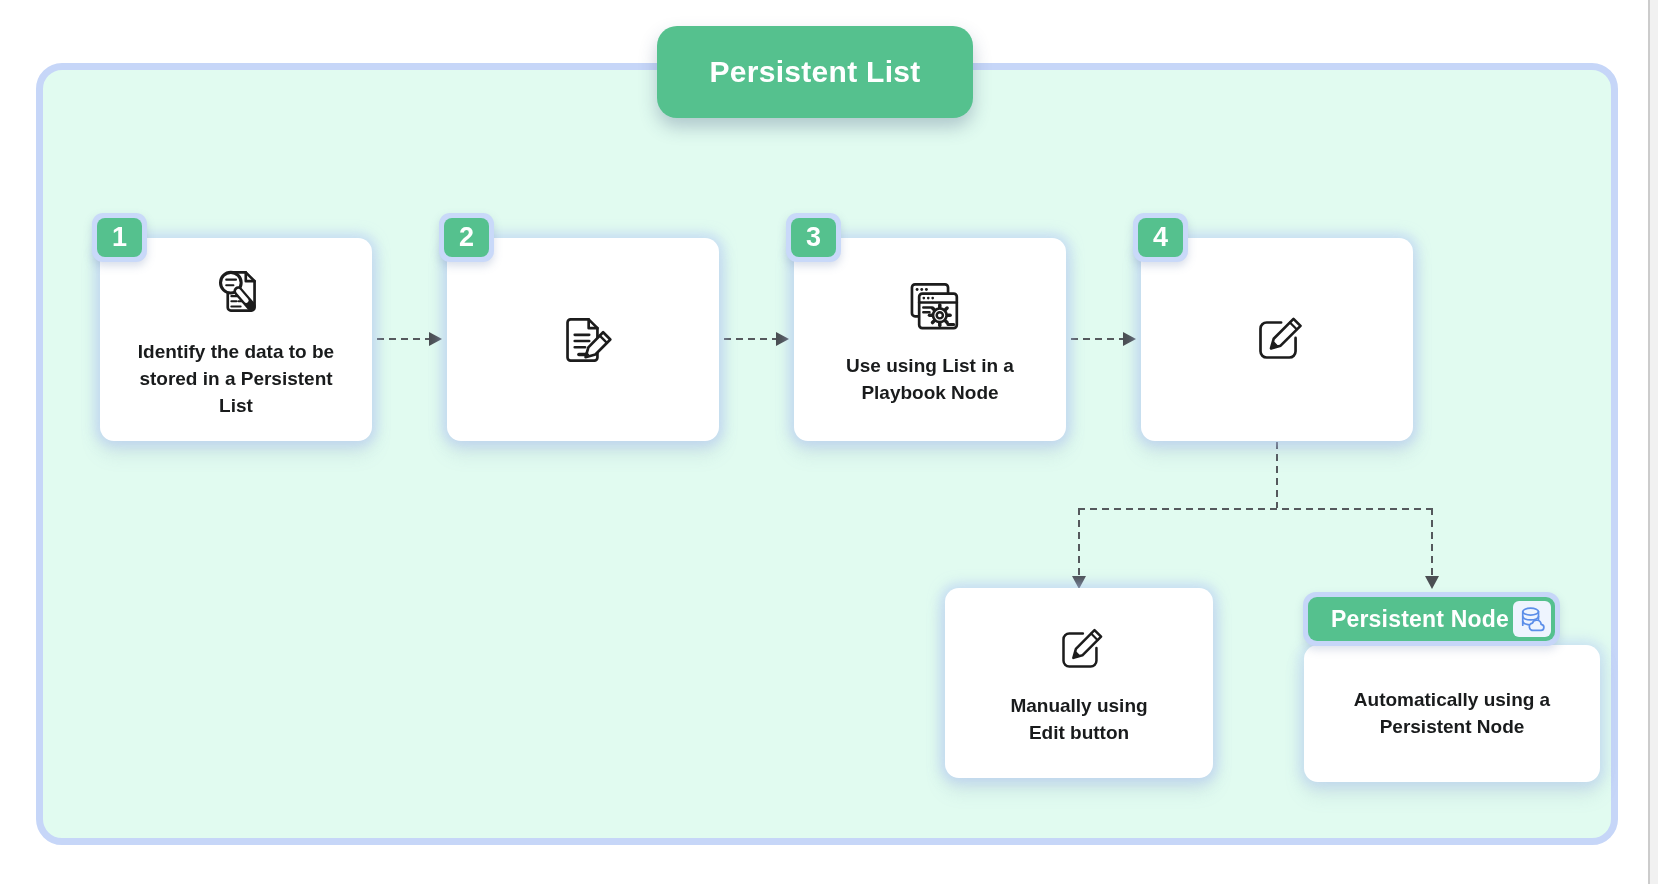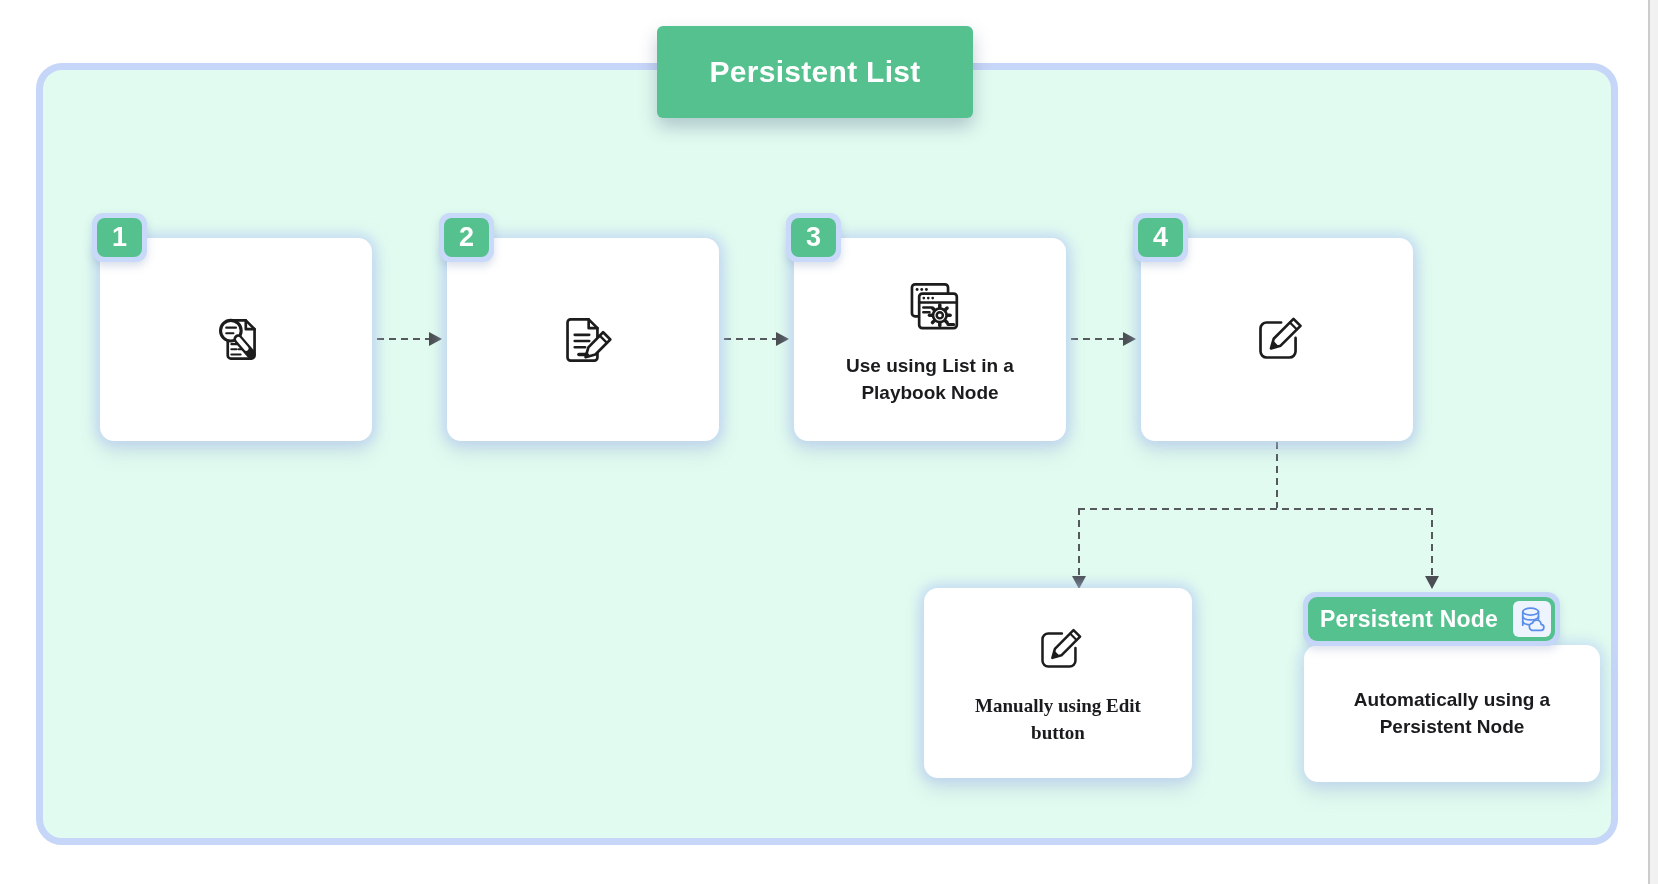--- a/index.html
+++ b/index.html
@@ -11,21 +11,21 @@
     position:absolute;left:36px;top:63px;width:1582px;height:782px;
     box-sizing:border-box;border:7px solid #c6d6f8;border-radius:26px;
     background:#e1fbf0;
   }
   .edge-rule{position:absolute;left:1648px;top:0;width:2px;height:884px;background:#cccccc;}
   .edge-gutter{position:absolute;left:1650px;top:0;width:8px;height:884px;background:#f1f1f1;}
 
   
   .title-badge{
     position:absolute;left:657px;top:26px;width:316px;height:92px;
-    background:#55c18e;border-radius:6px;z-index:6;
+    background:#55c18e;border-radius:20px;z-index:6;
     display:flex;align-items:center;justify-content:center;
     box-shadow:0 9px 18px rgba(45,70,110,0.28);
     color:#ffffff;font-size:30px;font-weight:700;letter-spacing:0.3px;
   }
 
   
   .card{
     position:absolute;background:#ffffff;border-radius:14px;box-sizing:border-box;
     box-shadow:0 0 12px 5px rgba(178,199,246,0.55), 0 12px 20px rgba(120,140,175,0.18);
     display:flex;flex-direction:column;align-items:center;justify-content:center;
@@ -47,33 +47,33 @@
     color:#ffffff;font-size:27px;font-weight:700;
   }
 
   
   .dash-h{position:absolute;height:2px;background-image:repeating-linear-gradient(90deg,#55595d 0,#55595d 7px,transparent 7px,transparent 12px);}
   .dash-v{position:absolute;width:2px;background-image:repeating-linear-gradient(180deg,#55595d 0,#55595d 7px,transparent 7px,transparent 12px);}
   .ah-right{position:absolute;width:0;height:0;border-top:7px solid transparent;border-bottom:7px solid transparent;border-left:13px solid #4b4f53;}
   .ah-down{position:absolute;width:0;height:0;border-left:7px solid transparent;border-right:7px solid transparent;border-top:13px solid #4b4f53;}
 
   
-  .manual-card{left:924px;top:588px;width:268px;height:190px;gap:12px;padding:10px 16px;font-family:Liberation Serif, serif;}
+  .manual-card{left:945px;top:588px;width:268px;height:190px;gap:12px;padding:10px 16px;}
   .manual-card .branch-label{max-width:170px;}
 
   .pn-badge{
     position:absolute;left:1303px;top:592px;width:257px;height:54px;box-sizing:border-box;
     background:#c6d6f8;border-radius:13px;padding:5px;z-index:7;
     box-shadow:0 4px 8px rgba(100,125,170,0.22);
   }
   .pn-badge-inner{
     height:44px;background:#55c18e;border-radius:9px;
     display:flex;align-items:center;padding:0 4px 0 12px;
   }
-  .pn-badge-label{flex:1;text-align:left;color:#ffffff;font-size:23px;font-weight:700;letter-spacing:0.2px;}
+  .pn-badge-label{flex:1;text-align:right;color:#ffffff;font-size:23px;font-weight:700;letter-spacing:0.2px;}
   .pn-icon-box{width:38px;height:36px;background:#eef4fe;border-radius:6px;display:flex;align-items:center;justify-content:center;margin-left:4px;}
   .pn-card{left:1304px;top:645px;width:296px;height:137px;padding:8px 14px;z-index:5;
     box-shadow:0 0 12px 5px rgba(178,199,246,0.45), 0 12px 20px rgba(120,140,175,0.18);}
   .pn-card .branch-label{max-width:200px;}
 
   .icon-svg{display:block;}
 </style>
 </head>
 <body>
 
@@ -107,20 +107,21 @@
     </div>
     <svg class="icon-svg" width="66" height="66" viewBox="0 0 64 64" fill="none" stroke="#1c1c1c" stroke-width="2.6" stroke-linecap="round" stroke-linejoin="round">
       <path d="M27 13 h14.5 l8.5 8.5 V47 a3 3 0 0 1 -3 3 H27 a3 3 0 0 1 -3 -3 V16 a3 3 0 0 1 3 -3 z"></path>
       <path d="M41.5 13 v8.5 H50"></path>
       <path d="M27.5 36 h6.5 M36.5 36 h4 M27.5 41 h5 M34.5 41 h8 M27.5 46 h9" stroke-width="2"></path>
       <circle cx="27" cy="23" r="10" fill="#ffffff" stroke-width="3"></circle>
       <path d="M22.5 20 h9.5 M22.5 25.5 h7" stroke-width="2"></path>
       <line x1="34" y1="31" x2="46.5" y2="45.5" stroke-width="9"></line>
       <line x1="34.3" y1="31.3" x2="42" y2="40.3" stroke="#ffffff" stroke-width="4.5"></line>
     </svg>
+    <div class="step-label">Identify the data to be stored in a Persistent List</div>
   </div>
 
   <div class="card step-card" style="left:447px;">
     <div class="step-badge">
       <div class="step-badge-inner">2</div>
     </div>
     <svg class="icon-svg" width="66" height="66" viewBox="0 0 64 64" fill="none" stroke="#1c1c1c" stroke-width="2.6" stroke-linecap="round" stroke-linejoin="round">
       <path d="M20 12 h17.5 l8.5 8.5 V49 a3 3 0 0 1 -3 3 H20 a3 3 0 0 1 -3 -3 V15 a3 3 0 0 1 3 -3 z"></path>
       <path d="M37.5 12 v8.5 H46"></path>
       <path d="M24 27 h14 M24 33 h14 M24 39 h10"></path>

